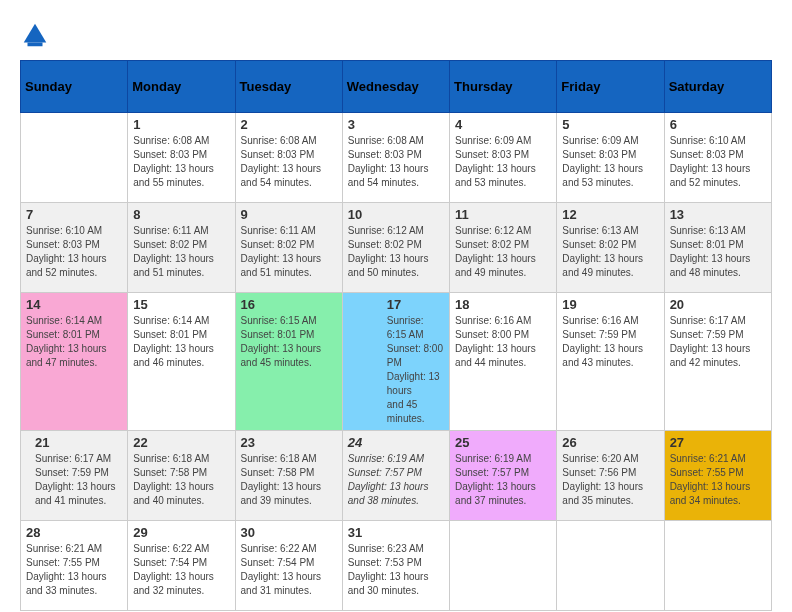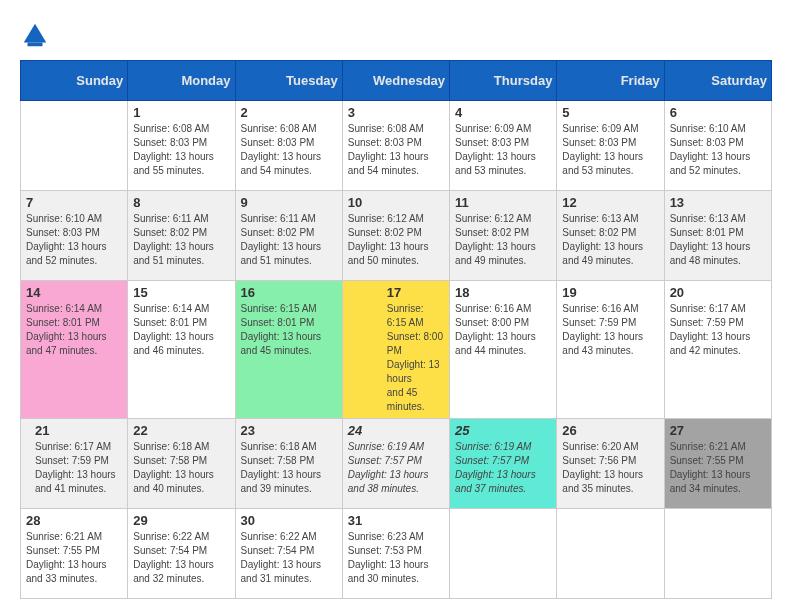--- a/index.html
+++ b/index.html
@@ -52,25 +52,25 @@
       font-size: 16px;
       color: #555;
     }
     table {
       width: 100%;
       border-collapse: collapse;
       table-layout: fixed;
     }
     th {
       background-color: #1565c0;
-      color: #e5e5e5;
+      color: #000000;
       font-size: 13px;
       font-weight: bold;
-      padding: 12px 4px;
-      text-align: right;
+      padding: 18px 4px;
+      text-align: left;
       border: 1px solid #0d47a1;
     }
     td {
       border: 1px solid #ccc;
       vertical-align: top;
       padding: 4px 5px;
       font-size: 10.5px;
       color: #333;
       height: 90px;
     }
@@ -241,21 +241,21 @@
 Daylight: 13 hours
 and 46 minutes.</div>
         </td>
         <td style="background-color: #86efac;">
           <span class="day-number">16</span>
           <div class="day-info" style="white-space: pre-line;">Sunrise: 6:15 AM
 Sunset: 8:01 PM
 Daylight: 13 hours
 and 45 minutes.</div>
         </td>
-        <td style="background-color: #fde047; padding-left: 44px;">
+        <td style="background-color: #7dd3fc; padding-left: 44px;">
           <span class="day-number">17</span>
           <div class="day-info" style="white-space: pre-line;">Sunrise: 6:15 AM
 Sunset: 8:00 PM
 Daylight: 13 hours
 and 45 minutes.</div>
         </td>
         <td style="background-color: rgb(255, 255, 255);">
           <span class="day-number">18</span>
           <div class="day-info" style="white-space: pre-line;">Sunrise: 6:16 AM
 Sunset: 8:00 PM
@@ -299,35 +299,35 @@
 Daylight: 13 hours
 and 39 minutes.</div>
         </td>
         <td style="background-color: rgb(240, 240, 240); font-style: italic;">
           <span class="day-number">24</span>
           <div class="day-info" style="white-space: pre-line;">Sunrise: 6:19 AM
 Sunset: 7:57 PM
 Daylight: 13 hours
 and 38 minutes.</div>
         </td>
-        <td style="background-color: #5eead4; font-style: italic;">
+        <td style="background-color: #f0abfc;">
           <span class="day-number">25</span>
           <div class="day-info" style="white-space: pre-line;">Sunrise: 6:19 AM
 Sunset: 7:57 PM
 Daylight: 13 hours
 and 37 minutes.</div>
         </td>
         <td style="background-color: rgb(240, 240, 240);">
           <span class="day-number">26</span>
           <div class="day-info" style="white-space: pre-line;">Sunrise: 6:20 AM
 Sunset: 7:56 PM
 Daylight: 13 hours
 and 35 minutes.</div>
         </td>
-        <td style="background-color: #a3a3a3;">
+        <td style="background-color: #eab308;">
           <span class="day-number">27</span>
           <div class="day-info" style="white-space: pre-line;">Sunrise: 6:21 AM
 Sunset: 7:55 PM
 Daylight: 13 hours
 and 34 minutes.</div>
         </td>
       </tr>
       <tr>
         <td style="background-color: rgb(255, 255, 255);">
           <span class="day-number">28</span>

